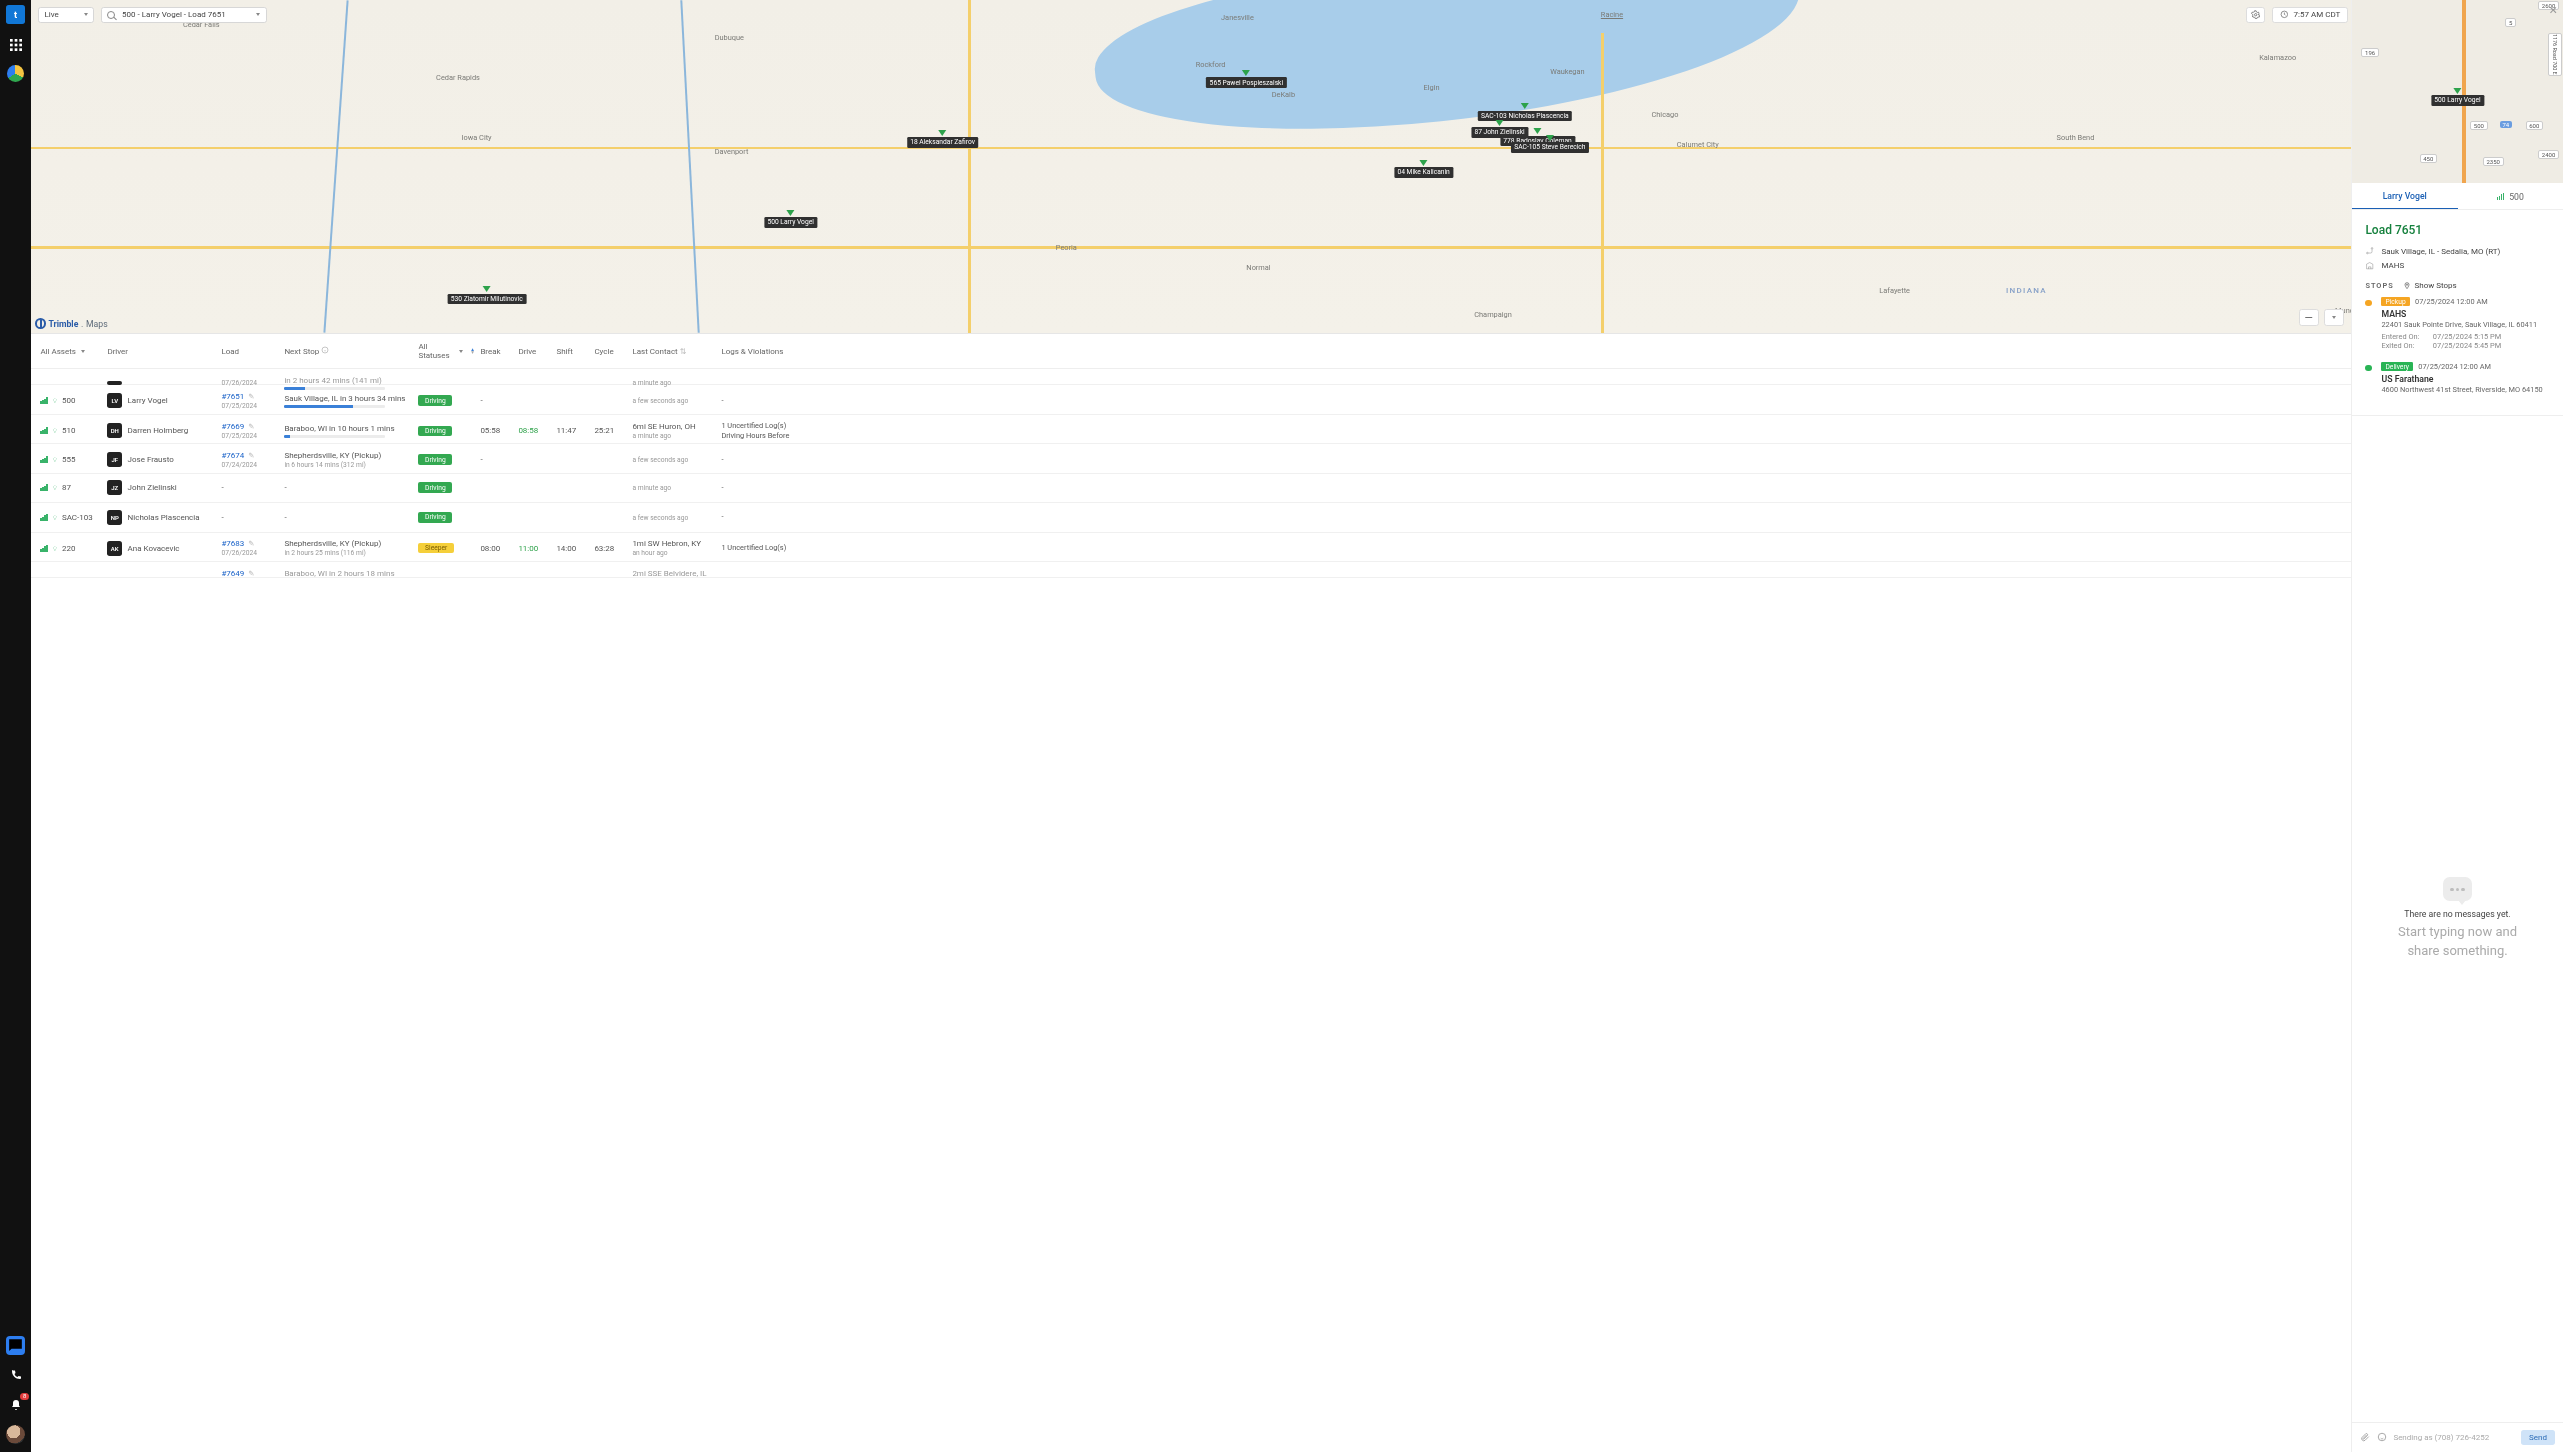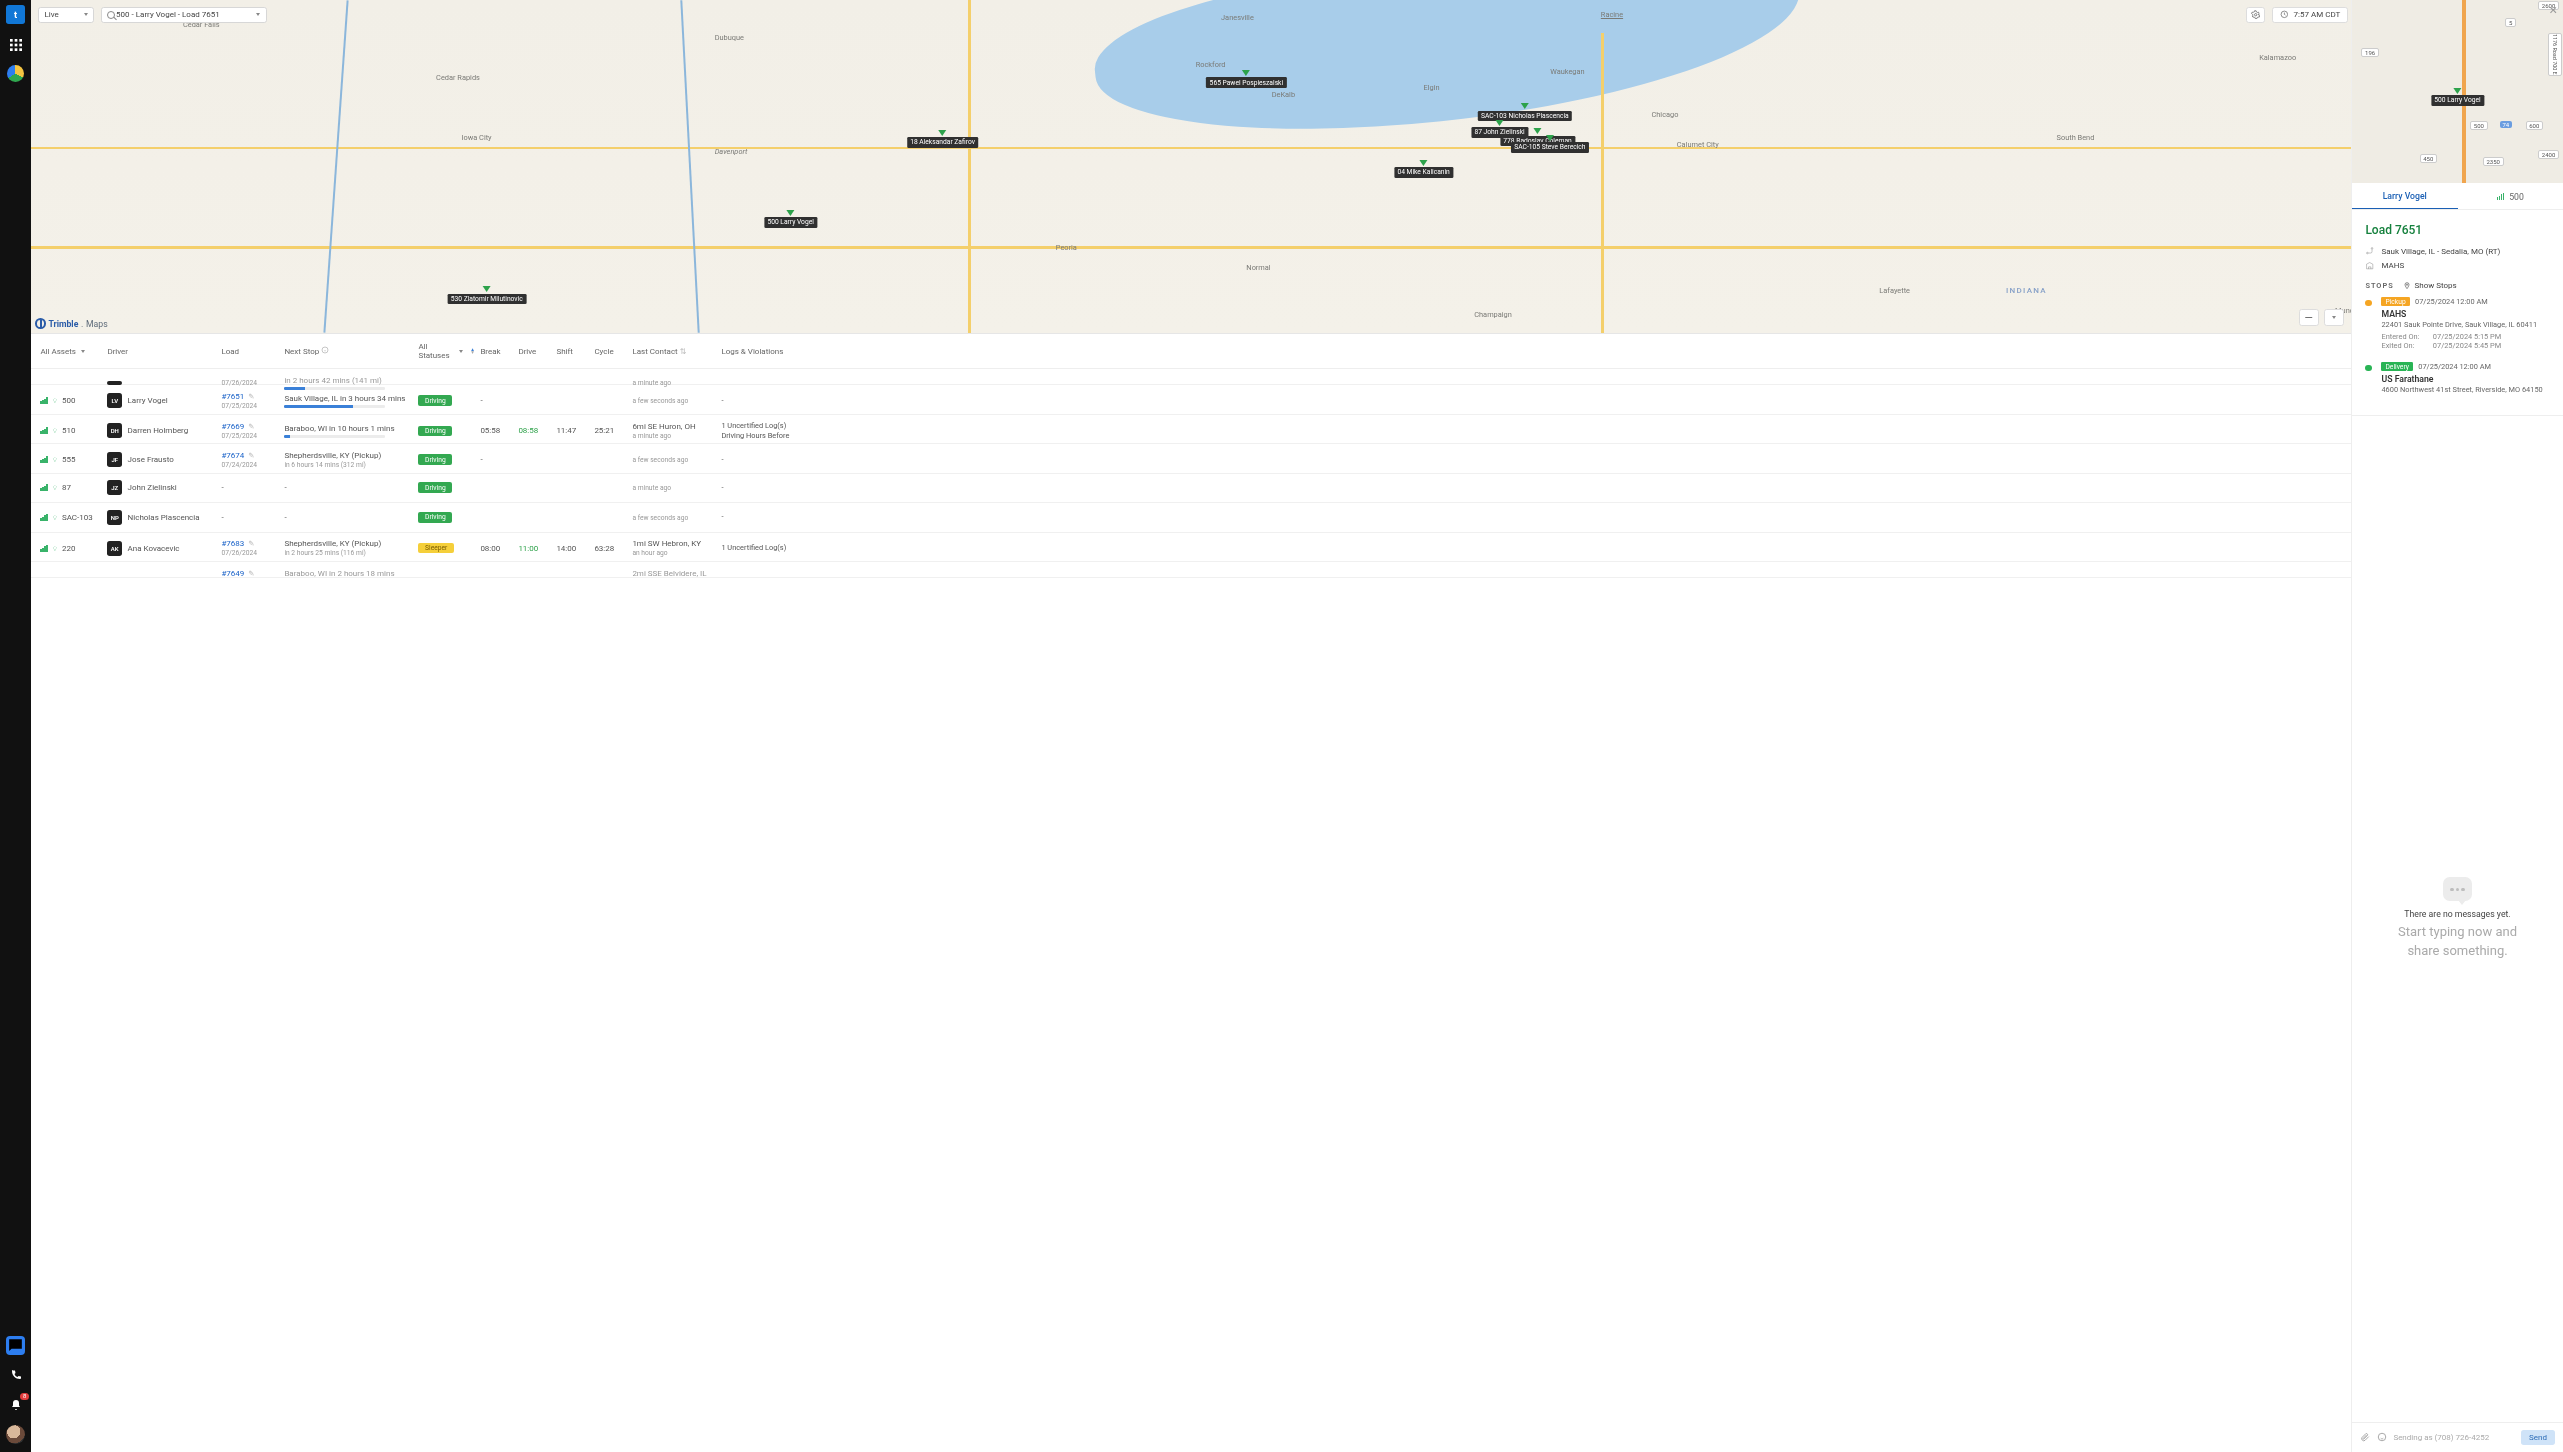--- a/index.html
+++ b/index.html
@@ -30,21 +30,21 @@
     background:#fff; border:0.7px solid #d7d7d7; border-radius:2.7px;
     height:16px; display:flex; align-items:center; padding:0 5.4px;
     font-size:8px; color:#444; cursor:pointer; gap:9.4px;
   }
   .select-box.narrow{ width:56px; justify-content:space-between;}
   .search-box {
     background:#fff; border:0.7px solid #d7d7d7; border-radius:2.7px;
     height:16px; width:166px; display:flex; align-items:center; padding:0 5.4px; gap:4px;
     font-size:8px; color:#444; justify-content:space-between;
   }
-  .search-left{display:flex;align-items:flex-end;gap:1px;}
+  .search-left{display:flex;align-items:flex-end;gap:7px;}
   .caret { width:0;height:0;border-left:2.7px solid transparent;border-right:2.7px solid transparent;border-top:3.4px solid #888;}
   .mag { width:8px;height:8px;border:1.3px solid #888;border-radius:50%; position:relative;}
   .mag:after{content:"";position:absolute;width:4px;height:1.3px;background:#888;transform:rotate(45deg);right:-3.4px;bottom:-1.3px;}
 
   .top-right {
     position:absolute; right:215px; top:6.7px; display:flex; gap:6.7px; z-index:25; align-items:center;
   }
   .clock-box{ background:#fff;border:0.7px solid #ddd;border-radius:2.7px;height:16px;display:flex;align-items:center;gap:5.4px;padding:0 6.7px;font-size:8px;color:#444;}
   .gear-box{ background:#fff;border:0.7px solid #ddd;border-radius:2.7px;height:16px;width:19px;display:flex;align-items:center;justify-content:center;cursor:pointer;}
  
@@ -235,21 +235,21 @@
       <div class="city" style="left: 65%; top: 42%;">Calumet City</div>
       <div class="city" style="left: 88%; top: 16%;">Kalamazoo</div>
       <div class="city" style="left: 98%; top: 22%;">Jackson</div>
       <div class="city" style="left: 80%; top: 40%;">South Bend</div>
       <div class="city" style="left: 94%; top: 60%;">Fort Wayne</div>
       <div class="city" style="left: 91%; top: 92%;">Muncie</div>
       <div class="city" style="left: 73%; top: 86%;">Lafayette</div>
       <div class="city" style="left: 57%; top: 93%;">Champaign</div>
       <div class="city" style="left: 48%; top: 79%;">Normal</div>
       <div class="city" style="left: 40%; top: 73%; padding-left: 12px;">Peoria</div>
-      <div class="city" style="left: 27%; top: 44%; font-style: italic;">Davenport</div>
+      <div class="city" style="left: 27%; top: 44%;">Davenport</div>
       <div class="city" style="left: 17%; top: 40%;">Iowa City</div>
       <div class="city" style="left: 16%; top: 22%;">Cedar Rapids</div>
     </div>
   <div id="pin-layer">
       <div class="pin" style="left: 48%; top: 21%;">
         <div class="pin-arrow"></div>
         <div class="pin-label">565 Pawel Pospieszalski</div>
       </div>
       <div class="pin" style="left: 59%; top: 31%;">
         <div class="pin-arrow"></div>

